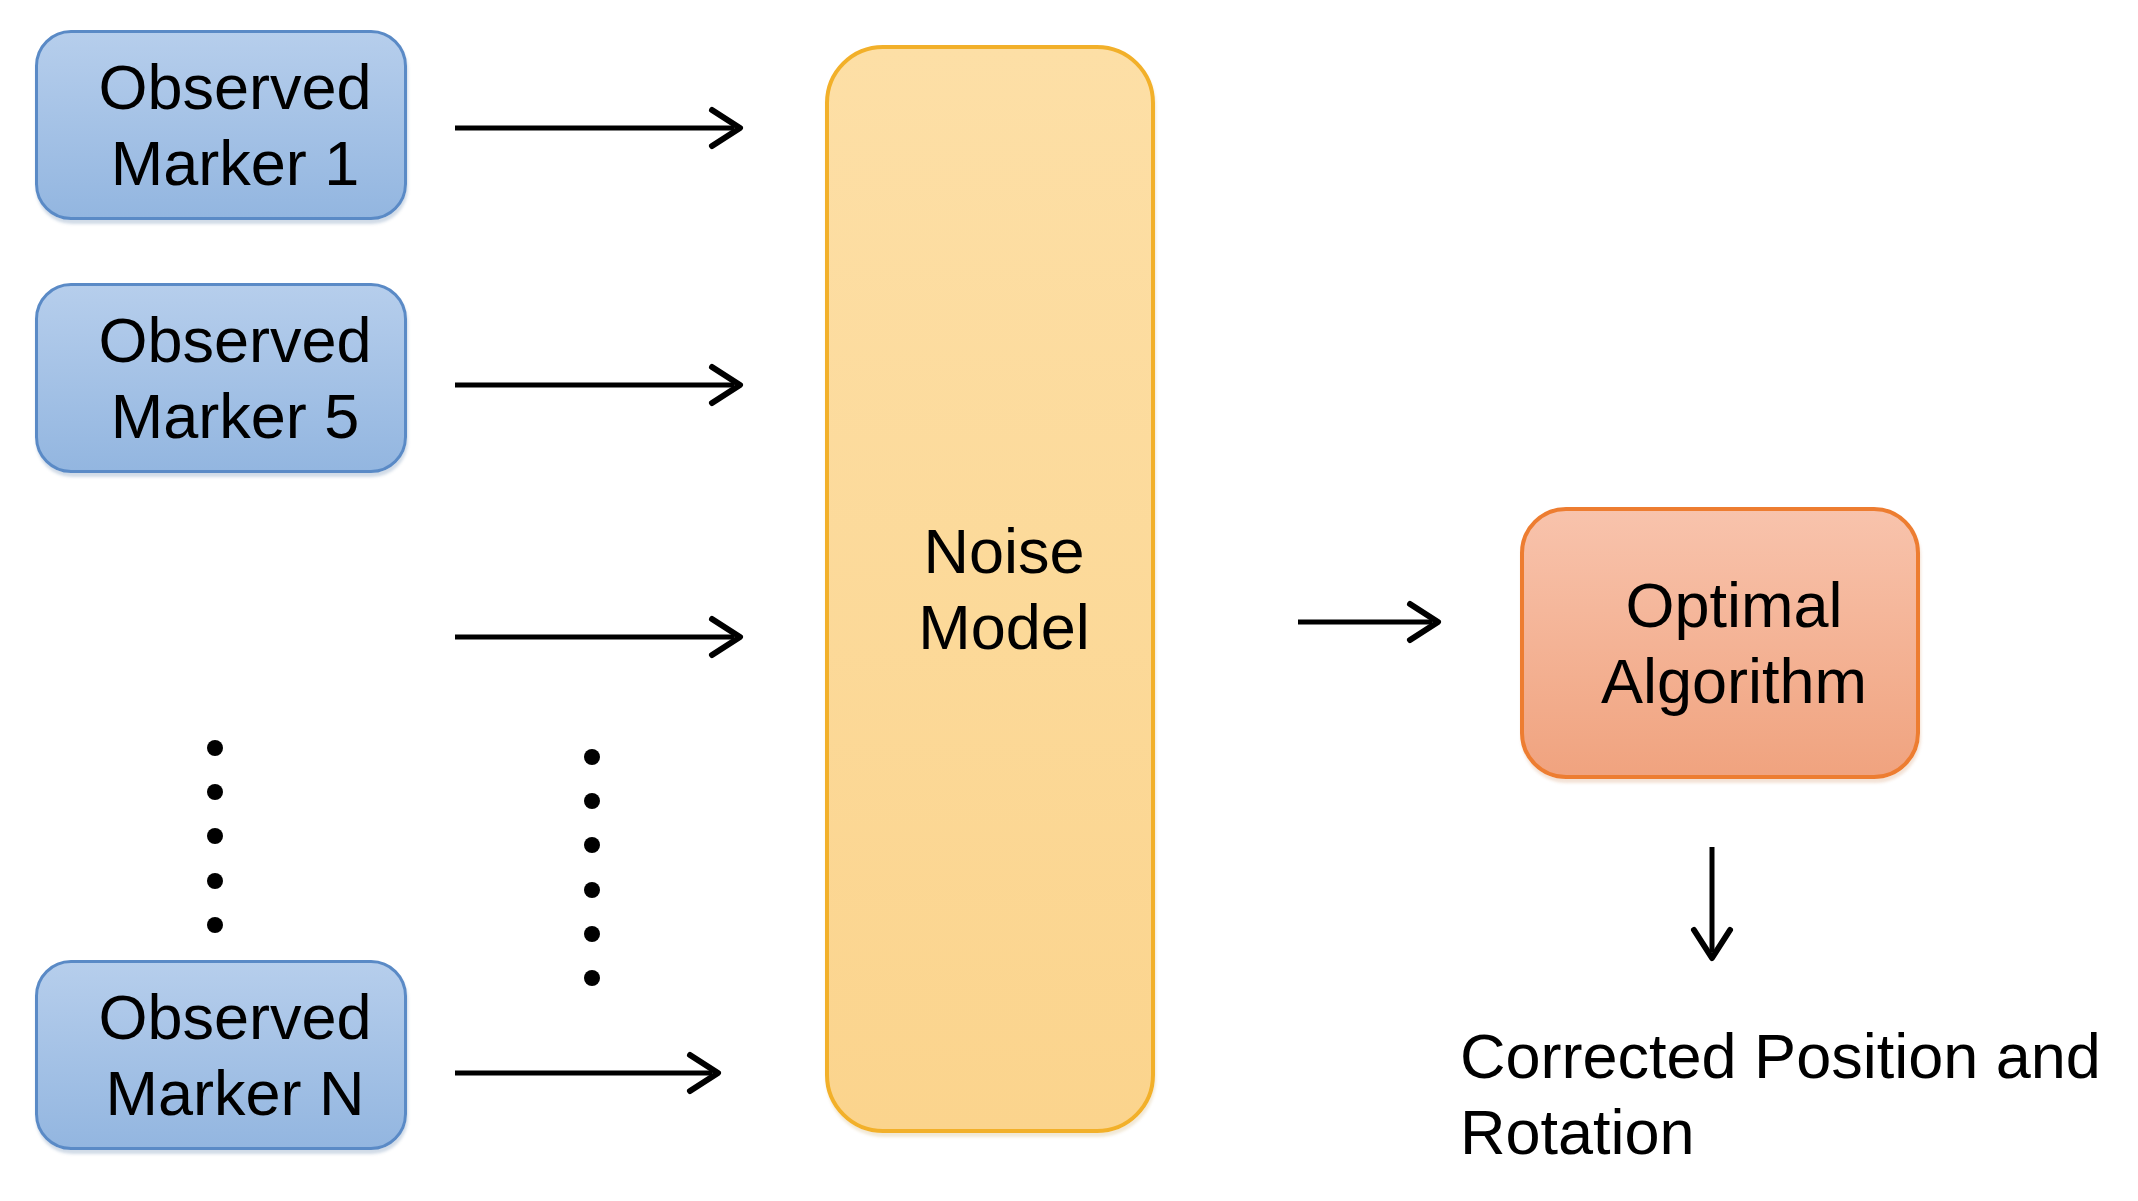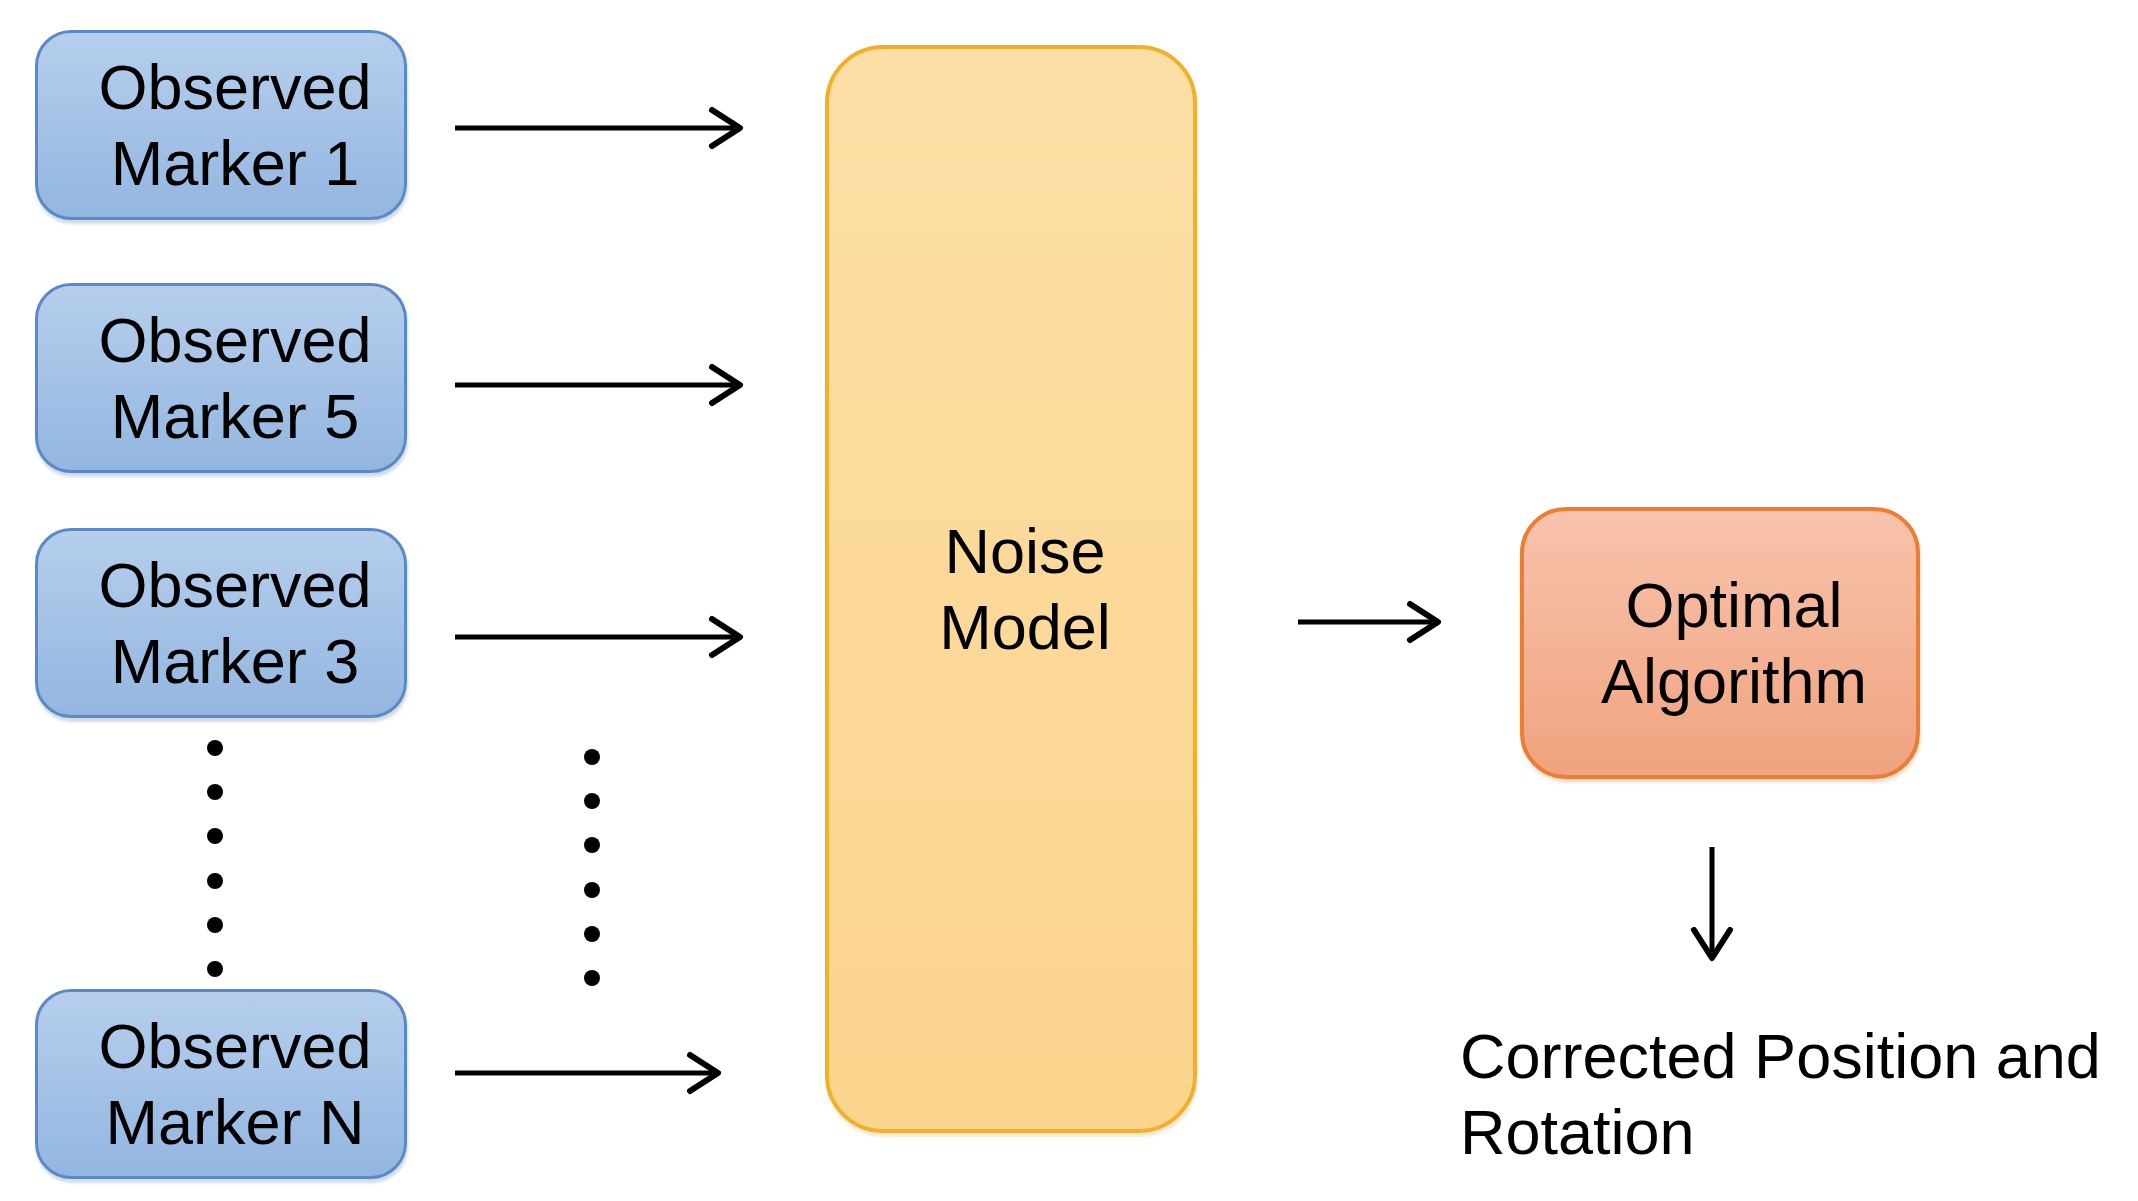--- a/index.html
+++ b/index.html
@@ -28,25 +28,25 @@
     width: 372px;
     height: 190px;
     border-radius: 36px;
     background: linear-gradient(180deg, var(--marker-fill-top), var(--marker-fill-bottom));
     border: 3px solid var(--marker-border);
     box-shadow: 1px 4px 3px rgba(70, 110, 160, 0.25);
   }
   .m1 { top: 30px; }
   .m2 { top: 283px; }
   .m3 { top: 528px; }
-  .mN { top: 989px; }
+  .mN { top: 960px; }
   .noise {
     left: 825px;
     top: 45px;
-    width: 372px;
+    width: 330px;
     height: 1088px;
     border-radius: 58px;
     background: linear-gradient(180deg, var(--noise-fill-top), var(--noise-fill-bottom));
     border: 4px solid var(--noise-border);
     box-shadow: 1px 4px 3px rgba(180, 130, 30, 0.18);
   }
   .algo {
     left: 1520px;
     top: 507px;
     width: 400px;
@@ -135,23 +135,20 @@
   </svg>
 
   <div class="node marker m1">
     <span class="lbl">Observed Marker 1</span>
   </div>
 
   <div class="node marker m2">
     <span class="lbl">Observed Marker 5</span>
   </div>
 
-  <div class="node marker m3">
-    <span class="lbl">Observed Marker 3</span>
-  </div>
 
   <div class="node marker mN">
     <span class="lbl">Observed Marker N</span>
   </div>
 
   <div class="node noise">
     <span class="lbl">Noise Model</span>
   </div>
 
   <div class="node algo">

